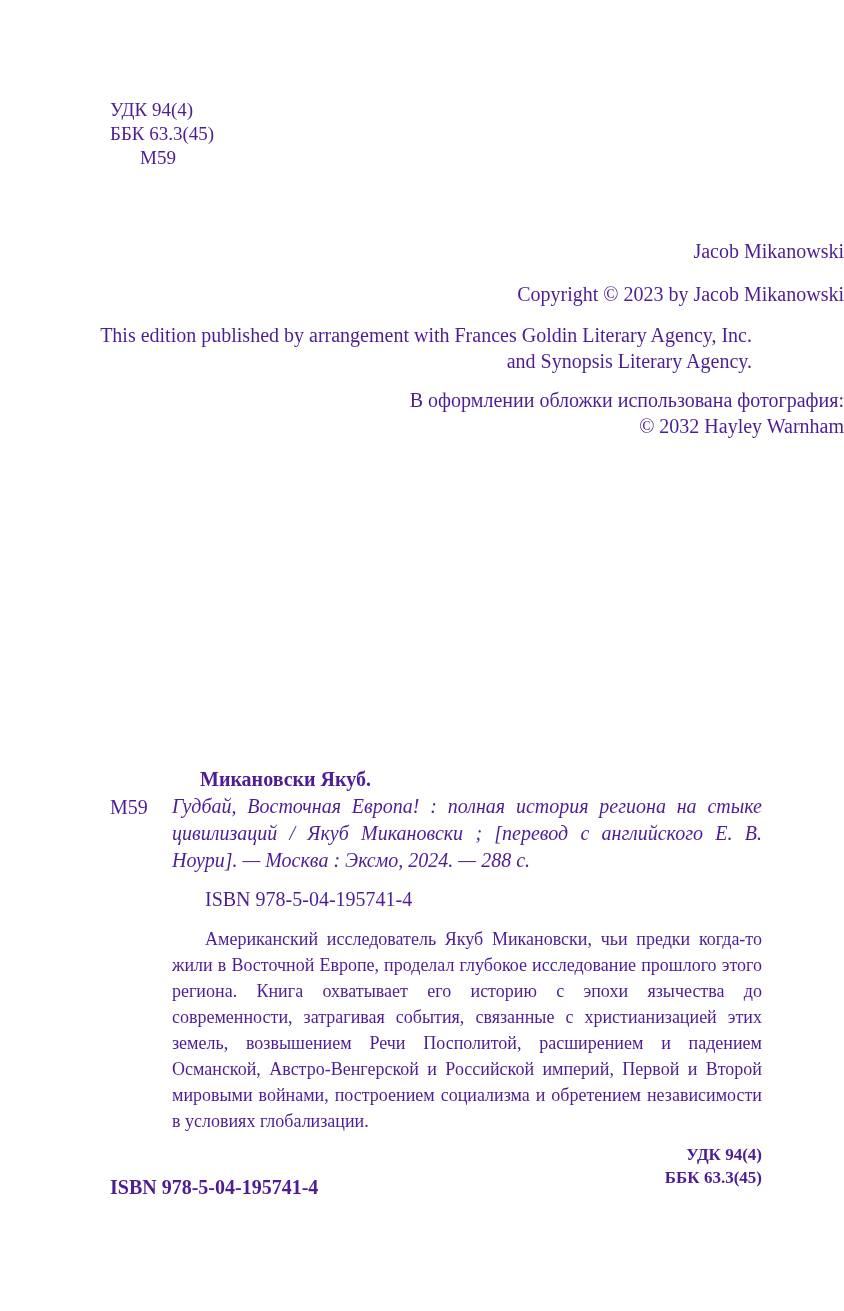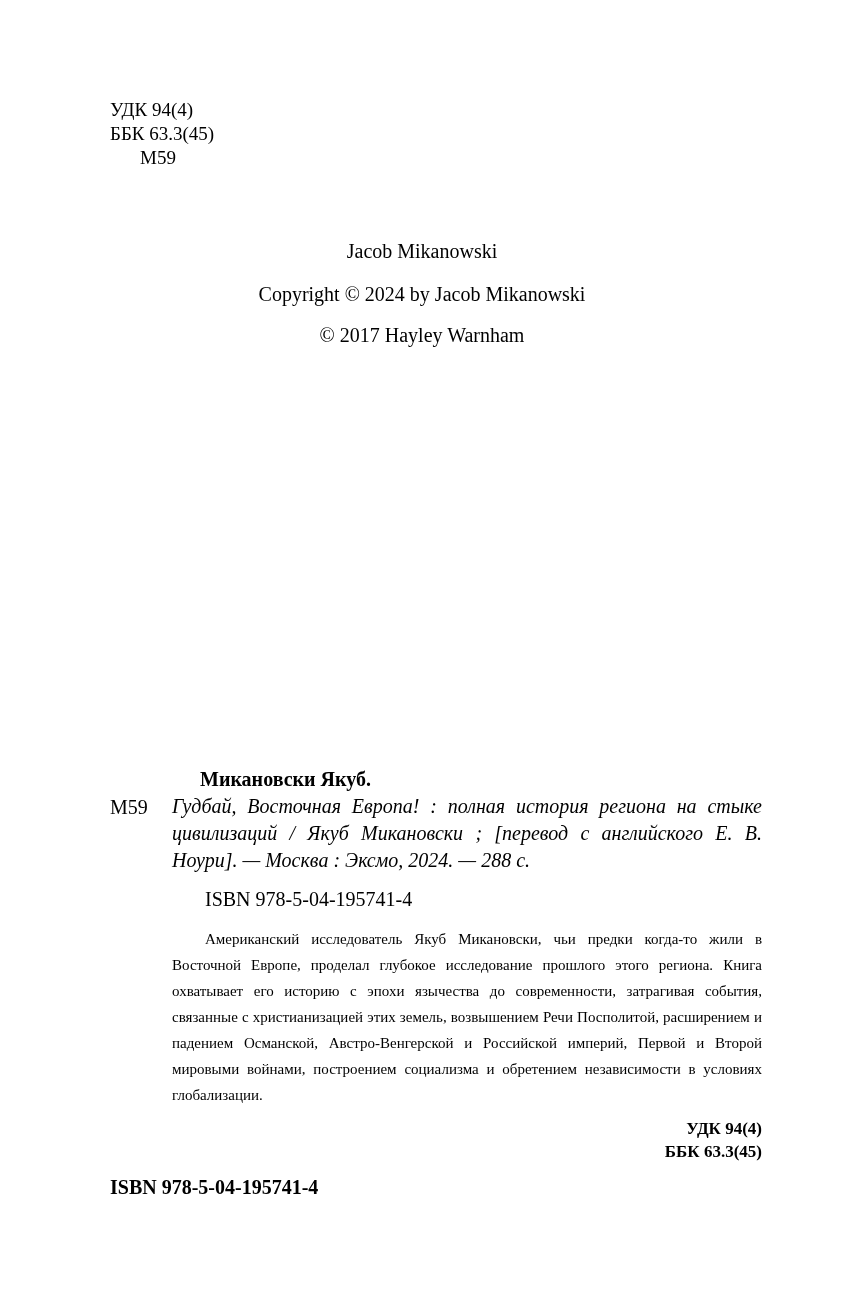--- a/index.html
+++ b/index.html
@@ -3,42 +3,42 @@
 <meta charset="utf-8">
 <style>
   * { margin: 0; padding: 0; box-sizing: border-box; }
   html, body { background: #ffffff; }
   .page {
     position: relative;
     width: 844px;
     height: 1311px;
     margin: 0 auto;
     background: #ffffff;
-    color: #000000;
+    color: #4c1d95;
     font-family: "Liberation Serif", "DejaVu Serif", serif;
     overflow: hidden;
   }
 
   
   .top-codes {
     position: absolute;
     left: 110px;
     top: 98px;
     font-size: 19px;
     line-height: 24px;
   }
   .top-codes .author-code { padding-left: 30px; }
 
   
   .center-block {
     position: absolute;
     left: 0;
     top: 236px;
     width: 844px;
-    text-align: center;
+    text-align: right;
     font-size: 20px;
     line-height: 30px;
   }
   .center-block .group { margin-top: 13px; }
   .center-block .arrangement {
     max-width: 660px;
     margin-left: auto;
     margin-right: auto;
     line-height: 26px;
   }
@@ -65,21 +65,21 @@
     hyphens: auto;
     font-style: italic;
     -webkit-hyphens: auto;
   }
   .catalog .cat-isbn {
     margin-top: 12px;
     padding-left: 33px;
   }
   .catalog .cat-annotation {
     margin-top: 13px;
-    font-size: 15px;
+    font-size: 18px;
     line-height: 26px;
     text-align: justify;
     text-indent: 33px;
     hyphens: auto;
     -webkit-hyphens: auto;
   }
   .catalog .cat-codes {
     margin-top: 9px;
     text-align: right;
     font-weight: bold;
@@ -110,23 +110,25 @@
 <div class="page">
 
   <div class="top-codes">
     <div>УДК 94(4)</div>
     <div>ББК 63.3(45)</div>
     <div class="author-code">М59</div>
   </div>
 
   <div class="center-block">
     <div>Jacob Mikanowski</div>
-    <div class="group">Copyright © 2024 by Jacob Mikanowski</div>
+    <div class="group">Copyright © 2023 by Jacob Mikanowski</div>
+    <div class="group arrangement">This edition published by arrangement with Frances Goldin Literary Agency, Inc. and Synopsis Literary Agency.</div>
     <div class="group cover">
-      <div>© 2017 Hayley Warnham</div>
+      <div>В оформлении обложки использована фотография:</div>
+      <div>© 2032 Hayley Warnham</div>
     </div>
   </div>
 
   <div class="catalog">
     <div class="m-code">М59</div>
     <div class="cat-author">Микановски Якуб.</div>
     <div class="cat-entry">Гудбай, Восточная Европа! : полная история региона на стыке цивилизаций / Якуб Микановски ; [перевод с английского Е. В. Ноури]. — Москва : Эксмо, 2024. — 288 с.</div>
     <div class="cat-isbn">ISBN 978-5-04-195741-4</div>
     <div class="cat-annotation">Американский исследователь Якуб Микановски, чьи предки когда-то жили в Восточной Европе, проделал глубокое исследование прошлого этого региона. Книга охватывает его историю с эпохи язычества до современности, затрагивая события, связанные с христианизацией этих земель, возвышением Речи Посполитой, расширением и падением Османской, Австро-Венгерской и Российской империй, Первой и Второй мировыми войнами, построением социализма и обретением независимости в условиях глобализации.</div>
     <div class="cat-codes">

